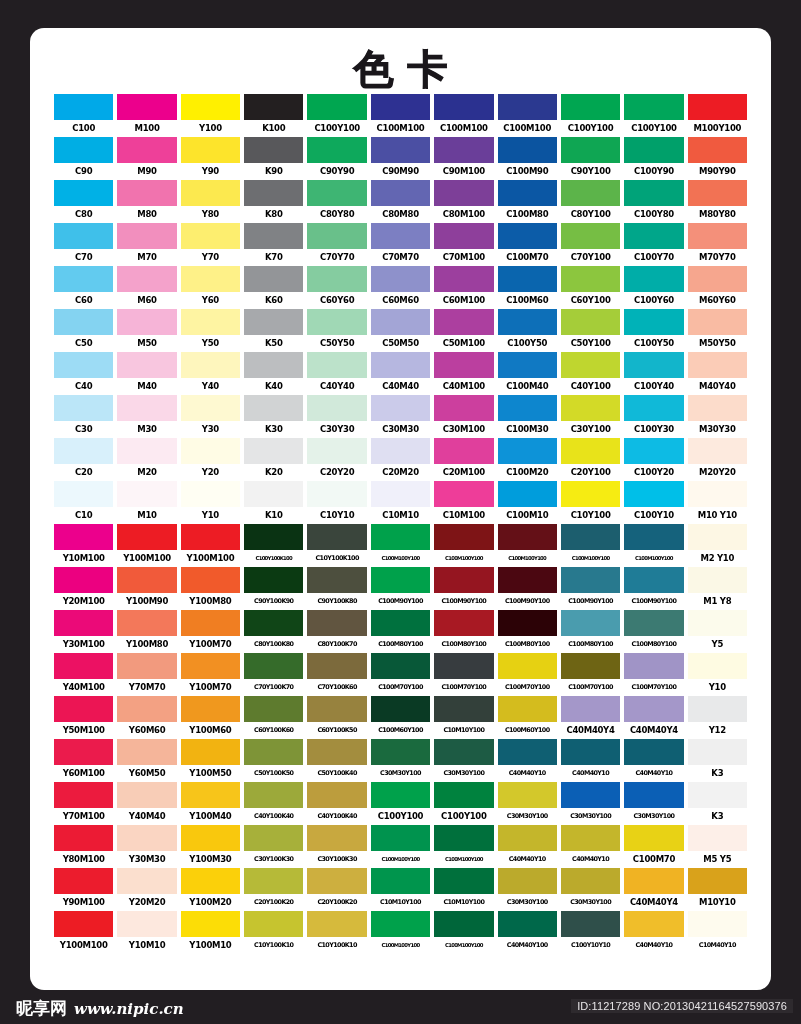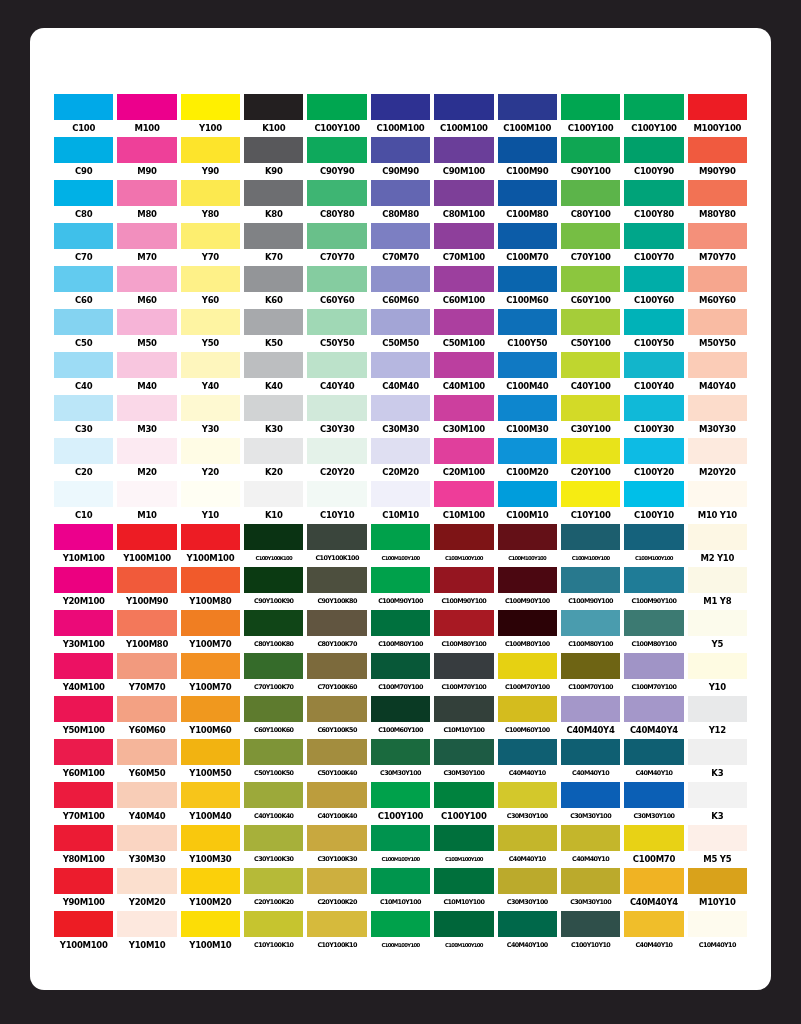--- a/index.html
+++ b/index.html
@@ -98,20 +98,21 @@
     letter-spacing: 0.1px;
   }
 </style>
 </head>
 <body>
 
 <div id="root">
 
   <div class="card">
 
+    <div class="title">色卡</div>
 
     <div class="grid">
         <div class="cell">
           <div class="swatch" style="background: rgb(0, 169, 232);"></div>
           <div class="lbl s1">C100</div>
         </div>
         <div class="cell">
           <div class="swatch" style="background: rgb(236, 0, 140);"></div>
           <div class="lbl s1">M100</div>
         </div>
@@ -984,14 +985,21 @@
           <div class="lbl s2">C40M40Y10</div>
         </div>
         <div class="cell">
           <div class="swatch" style="background: rgb(254, 251, 238);"></div>
           <div class="lbl s2">C10M40Y10</div>
         </div>
       </div>
 
   </div>
 
+  <div class="footer">
+    <div class="brand">
+      <span class="brand-cn">昵享网</span>
+      <span class="brand-url">www.nipic.cn</span>
+    </div>
+    <div class="idblock">ID:11217289 NO:20130421164527590376</div>
+  </div>
 
 </div>
 
 </body></html>

